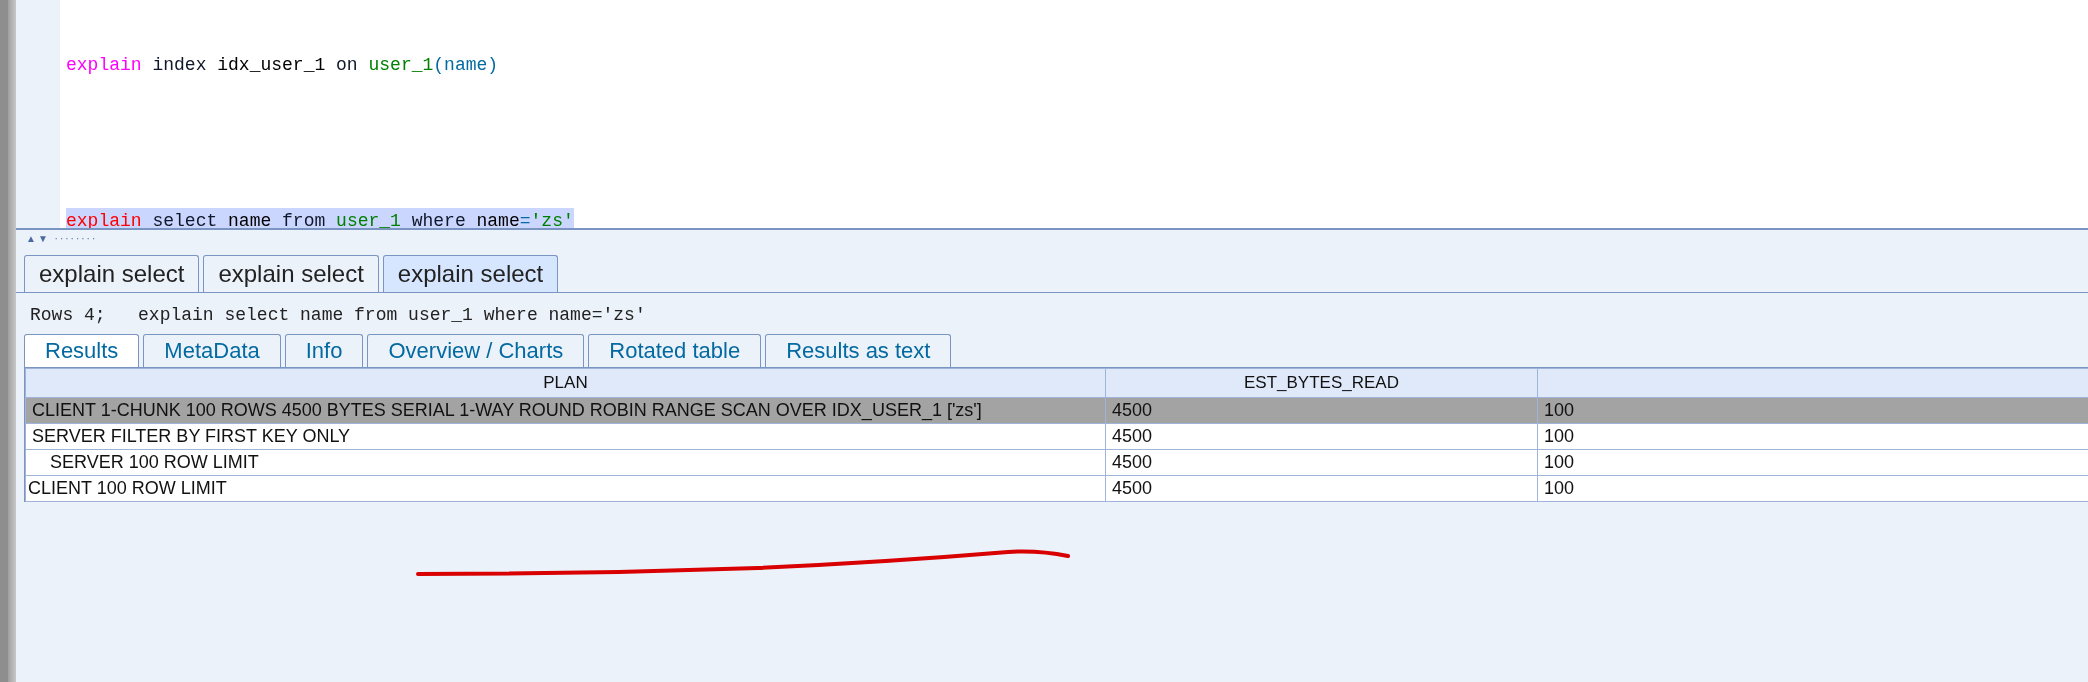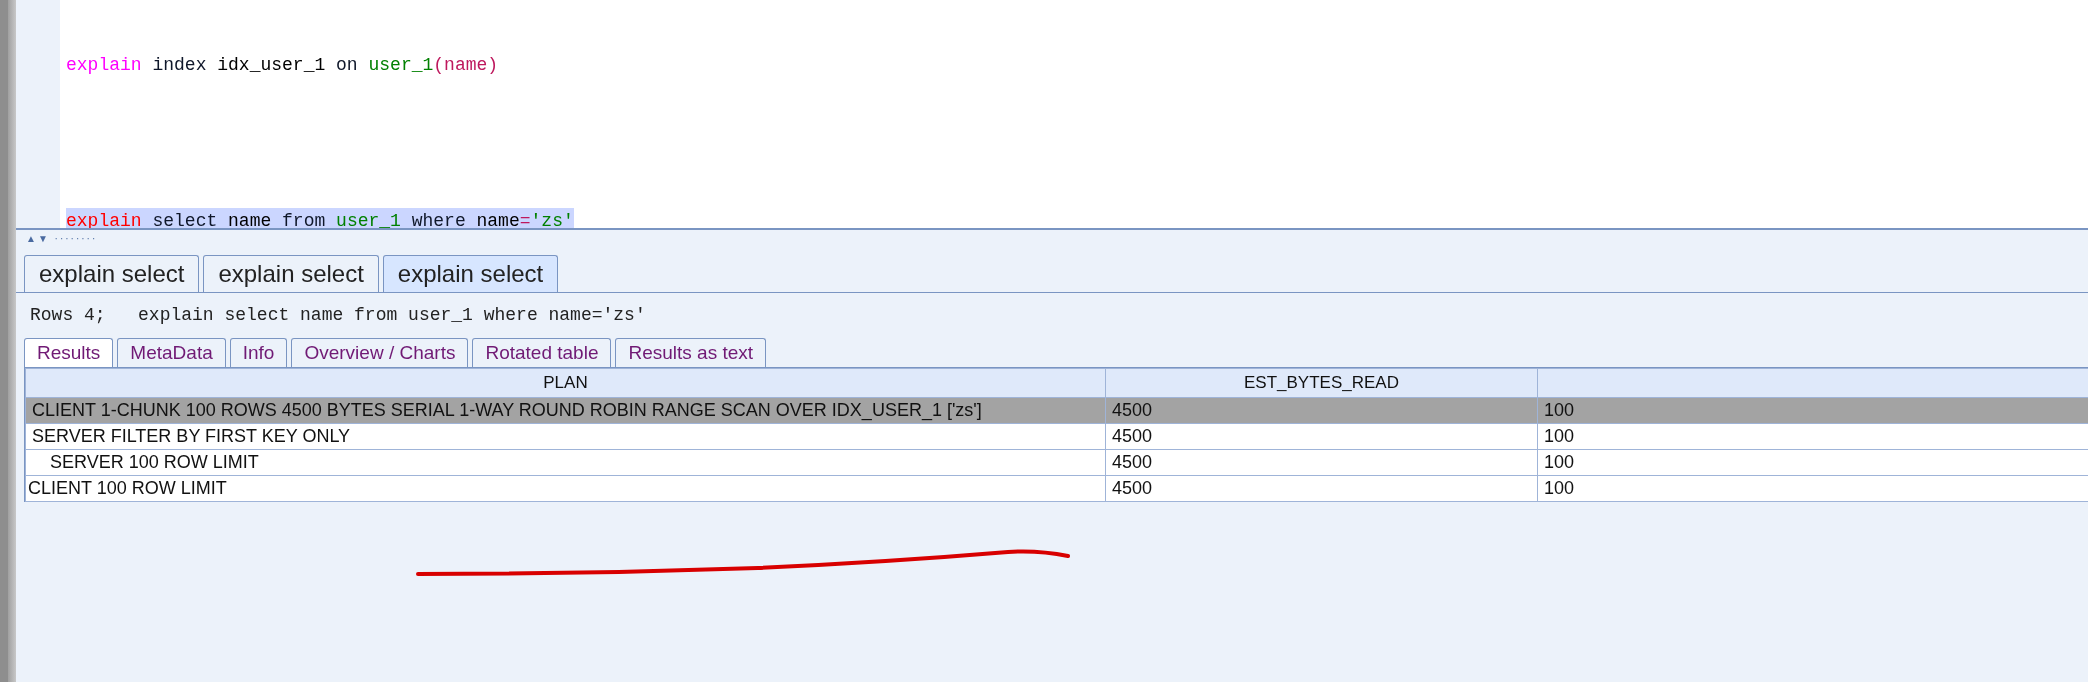--- a/index.html
+++ b/index.html
@@ -5,32 +5,32 @@
 html,body{margin:0;padding:0;font-family:Arial,Helvetica,sans-serif;font-size:17px;background:#fff;color:#000}
 .root{width:2088px;height:682px;position:relative;overflow:hidden;border-left:8px solid #8e8e8e}
 .vbar{position:absolute;left:0;top:0;width:8px;height:100%;background:linear-gradient(90deg,#a0a0a0,#c8c8c8)}
 .gutter{position:absolute;left:8px;top:0;width:44px;height:228px;background:#ecf2fa;border-right:1px solid #a9c0dc}
 .code-area{position:absolute;left:52px;top:0;right:0;height:228px;background:#fff;font-family:"Courier New",Consolas,monospace;font-size:18px;line-height:26px;white-space:pre}
 .code-area .line{padding-left:6px}
 .k-pink{color:#ff00ff}
 .k-blue{color:#0f172a}
 .k-red{color:#ff0000}
 .k-green{color:#008000}
-.k-gray{color:#be185d}
+.k-gray{color:#0369a1}
 .sel-line{background:#cbd6ff;display:inline-block}
 .divider{position:absolute;left:8px;right:0;top:228px;height:20px;background:#ecf2fa;border-top:2px solid #7a95c2;border-bottom:2px solid #7a95c2}
 .divider .grip{position:absolute;left:10px;top:3px;font-size:10px;color:#4a6aa0;letter-spacing:2px}
 .bottom-pane{position:absolute;left:8px;right:0;top:248px;bottom:0;background:#ecf2fa}
 .top-tabs{display:flex;align-items:flex-end;height:38px;padding-left:8px;padding-top:6px}
 .top-tab{border:1px solid #7a95c2;background:#ecf2fa;padding:4px 14px;font-size:24px;color:#222;margin-right:4px;border-bottom:none;border-top-left-radius:3px;border-top-right-radius:3px;cursor:pointer}
 .top-tab.active{background:#d7e6ff}
 .content-box{border-top:1px solid #7a95c2;background:#ecf2fa;padding:0 0 0 0}
 .status-line{font-family:"Courier New",Consolas,monospace;font-size:18px;padding:12px 14px;color:#222}
 .sub-tabs{display:flex;align-items:flex-end;height:30px;padding-left:8px}
-.sub-tab{border:1px solid #7a95c2;background:#ecf2fa;padding:3px 12px;font-size:19px;color:#701a75;margin-right:4px;border-bottom:none;border-top-left-radius:3px;border-top-right-radius:3px;cursor:pointer}
+.sub-tab{border:1px solid #7a95c2;background:#ecf2fa;padding:3px 20px;font-size:22px;color:#0369a1;margin-right:4px;border-bottom:none;border-top-left-radius:3px;border-top-right-radius:3px;cursor:pointer}
 .sub-tab.active{background:#fff;font-weight:normal}
 .grid-wrap{border-top:1px solid #7a95c2;border-left:1px solid #7a95c2;margin-left:8px;margin-right:0}
 .grid{border-collapse:collapse;width:100%;table-layout:fixed}
 .grid th{background:#dfe9fa;border:1px solid #9fb4d8;font-weight:normal;font-size:17px;padding:4px 16px;text-align:center;color:#111}
 .grid td{border:1px solid #9fb4d8;font-size:18px;padding:2px 6px;color:#111;background:#fff;overflow:hidden;white-space:nowrap}
 .grid tr.sel td{background:#a3a3a3}
 .col-plan{width:1080px}
 .col-ebr{width:432px}
 .col-last{width:auto}
 .annot{position:absolute;pointer-events:none}

